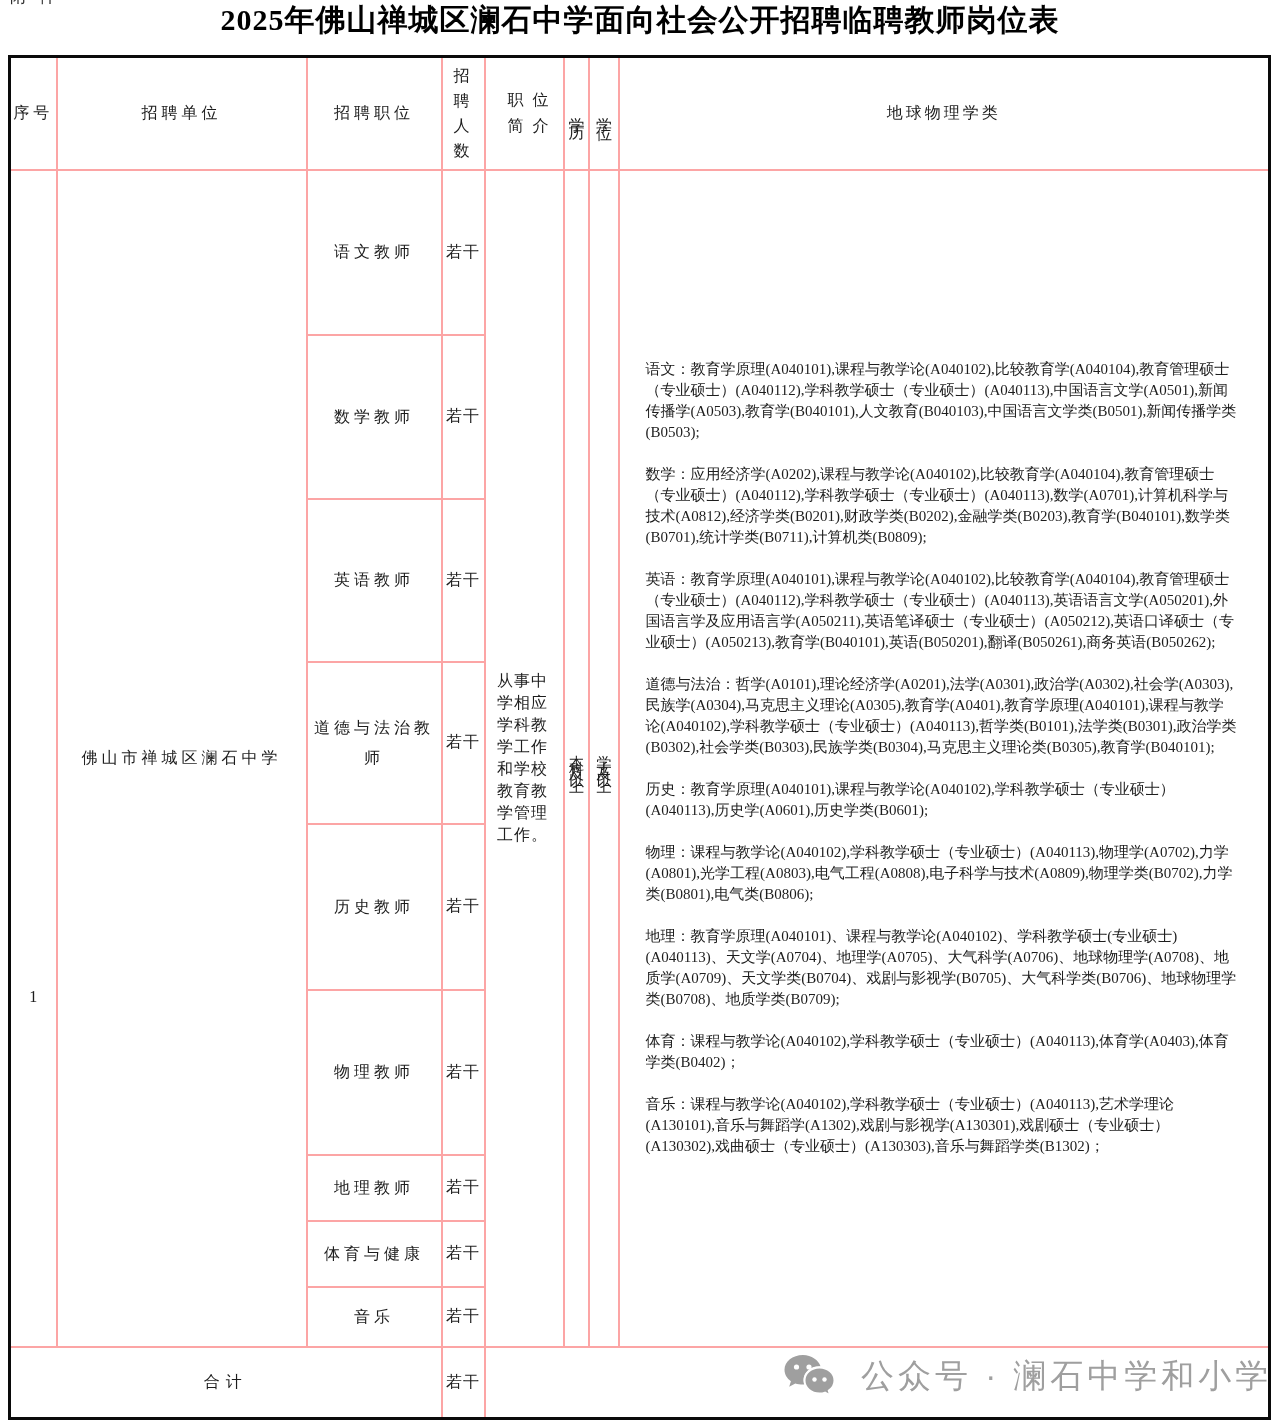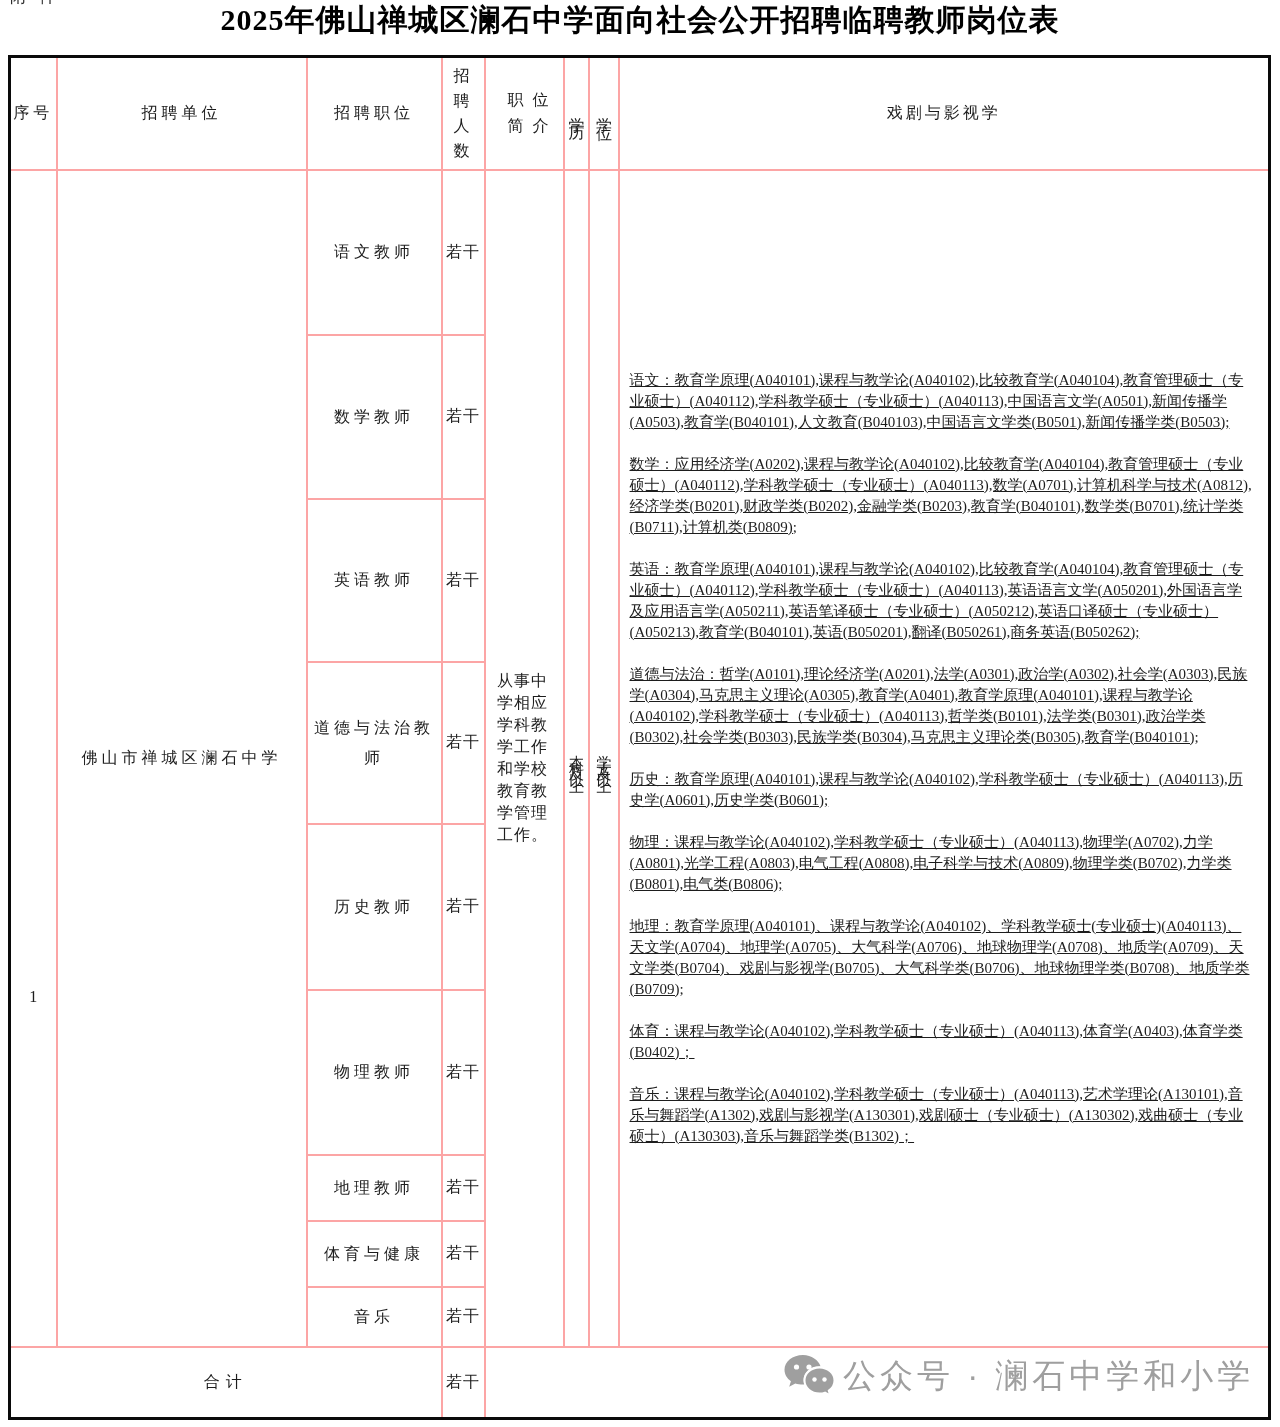--- a/index.html
+++ b/index.html
@@ -23,25 +23,25 @@
   .vhd{writing-mode:vertical-rl;text-orientation:upright;margin:0 auto;letter-spacing:9px;font-size:16px;}
   .c-index-inner{padding-top:478px;font-size:16px;}
   .c-index{vertical-align:top;}
   .c-unit{letter-spacing:4px;font-size:16px;}
   .c-pos{letter-spacing:4px;line-height:30px;padding:0 5px;}
   .c-cnt{letter-spacing:1px;}
   .brief-inner{width:54px;margin:16px auto;text-align:left;font-size:16px;line-height:22px;letter-spacing:1px;}
   .vtext{writing-mode:vertical-rl;text-orientation:upright;margin:0 auto;letter-spacing:6px;font-size:15px;}
   .c-major{text-align:left;}
   .majors{padding:0 14px 0 10px;font-size:15px;line-height:21px;text-align:left;}
-  .majors p{margin:0;text-decoration:underline;}
+  .majors p{margin:16px;}
   .majors p + p{margin-top:21px;}
   .c-total{letter-spacing:6px;}
   .watermark{position:absolute;left:783px;top:1349px;height:54px;display:flex;align-items:center;
-             gap:8px;color:#9f9f9f;font-size:33px;letter-spacing:4px;
+             gap:26px;color:#9f9f9f;font-size:33px;letter-spacing:4px;
              font-family:"Liberation Sans","DejaVu Sans",sans-serif;z-index:5;}
 </style>
 </head>
 <body>
 
 <div class="page">
 
   <div class="corner-clip">
     <span>附件</span>
   </div>
@@ -70,21 +70,21 @@
           </td>
       <td>
             <div class="hd-brief">职位简介</div>
           </td>
       <td>
             <div class="vhd">学历</div>
           </td>
       <td>
             <div class="vhd">学位</div>
           </td>
-      <td class="hd-major">戏剧与影视学</td>
+      <td class="hd-major">地球物理学类</td>
     </tr>
 
     <tr class="r1">
       <td class="c-index" rowspan="9">
         <div class="c-index-inner">1</div>
       </td>
       <td class="c-unit" rowspan="9">佛山市禅城区澜石中学</td>
       <td class="c-pos">语文教师</td>
       <td class="c-cnt">若干</td>
       <td rowspan="9">

